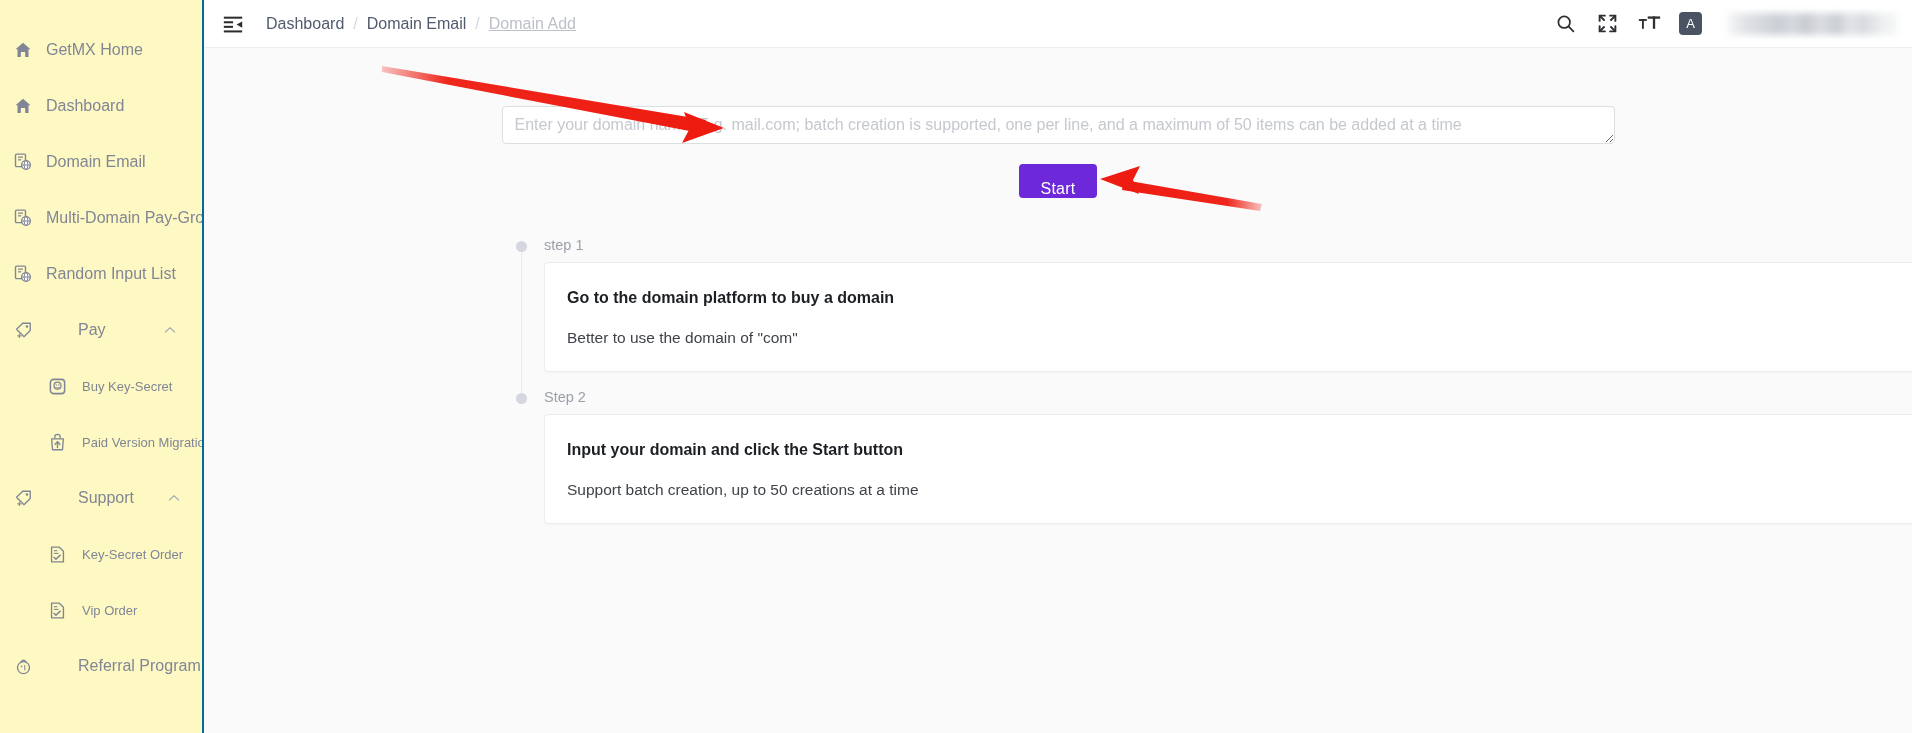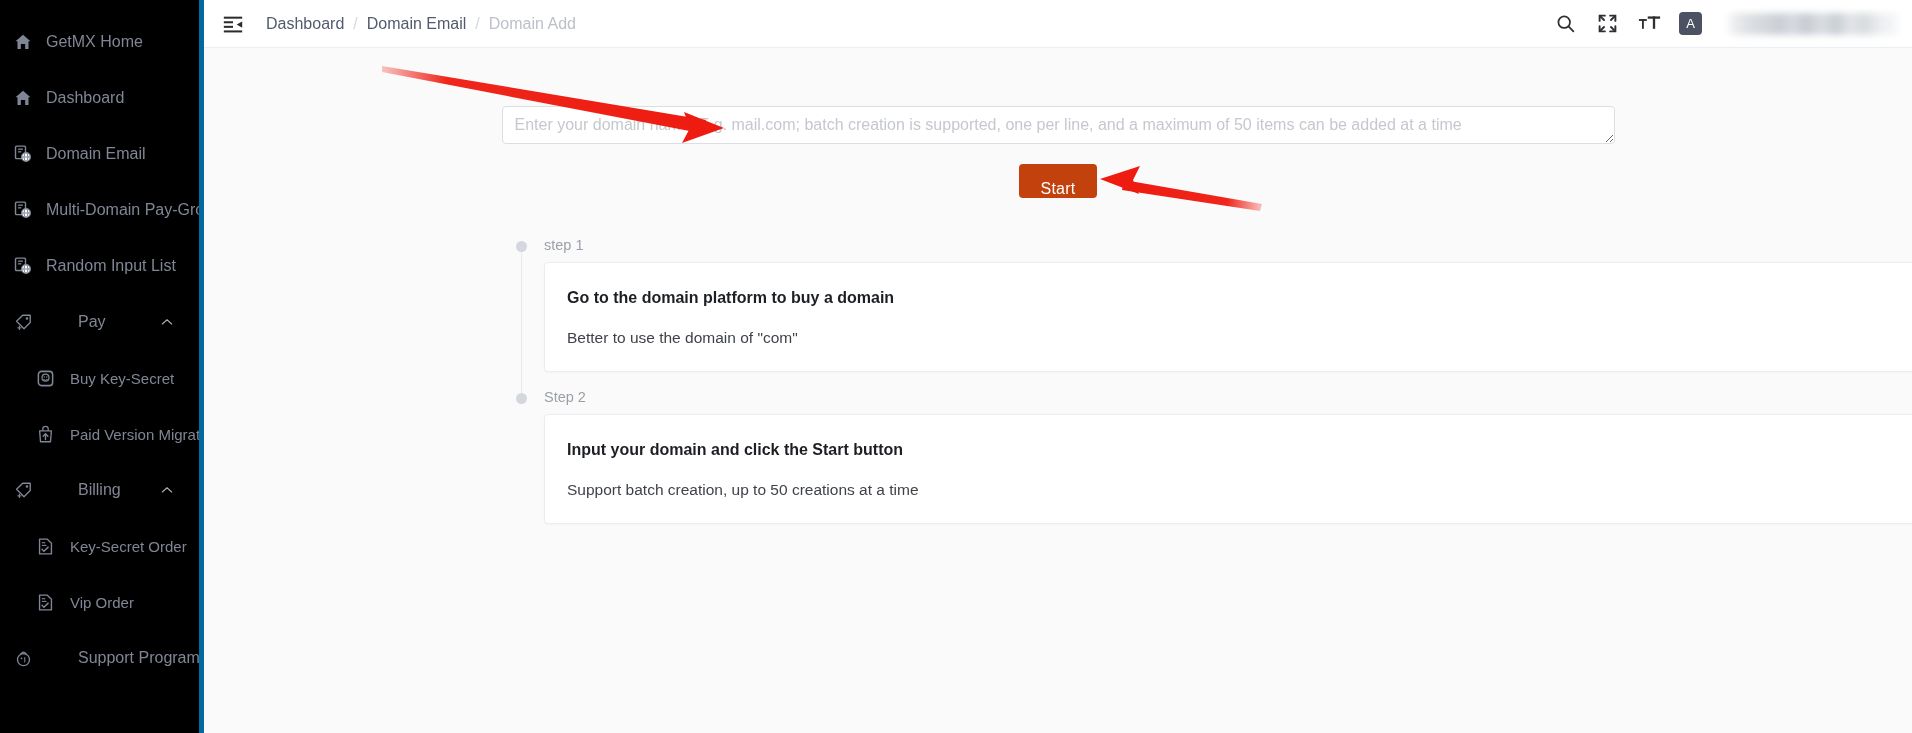--- a/index.html
+++ b/index.html
@@ -15,45 +15,45 @@
     width: 1912px; height: 733px;
     display: flex;
     background: #ffffff;
   }
 
   
   .sidebar {
     width: 204px;
     min-width: 204px;
     height: 733px;
-    background: #000000;
-    border-right: 5px solid #0369a1;
+    background: #fef9c3;
+    border-right: 2px solid #0369a1;
     overflow: hidden;
     position: relative;
-    padding-top: 14px;
+    padding-top: 22px;
   }
   .nav-item {
     display: flex;
     align-items: center;
     height: 56px;
     padding-left: 12px;
     cursor: pointer;
     color: #808695;
     font-size: 16px;
     white-space: nowrap;
   }
   .nav-item .ico {
     width: 22px; height: 22px;
     margin-right: 12px;
     flex: 0 0 22px;
     display: flex; align-items: center; justify-content: center;
     color: #808695;
   }
   .nav-item .label { flex: 1 1 auto; }
-  .nav-item.sub { padding-left: 34px; font-size: 15px; }
+  .nav-item.sub { padding-left: 34px; font-size: 13px; margin-left: 12px; }
   .nav-item.group { padding-left: 12px; gap: 32px; }
   .nav-item .chev {
     width: 16px; height: 16px; margin-right: 24px;
     flex: 0 0 16px; color: #a9adb6;
   }
   .nav-item.sub .ico { margin-right: 14px; }
 
   
   .main {
     flex: 1 1 auto;
@@ -78,21 +78,21 @@
     width: 26px; height: 26px;
     display: flex; align-items: center; justify-content: center;
     cursor: pointer; color: #2b2b2b;
     margin-right: 20px;
   }
   .breadcrumb {
     display: flex; align-items: center;
     font-size: 16px; color: #515a6e;
   }
   .breadcrumb .crumb { cursor: pointer; }
-  .breadcrumb .crumb.last { color: #bcc0c7; cursor: default; }
+  .breadcrumb .crumb.last { color: #bcc0c7; cursor: default; text-decoration: underline; }
   .breadcrumb .sep { color: #d4d7de; margin: 0 9px; }
 
   .topbar-right {
     margin-left: auto;
     display: flex; align-items: center;
     gap: 18px;
   }
   .tb-icon {
     width: 24px; height: 24px;
     display: flex; align-items: center; justify-content: center;
@@ -146,21 +146,21 @@
     line-height: 20px;
     overflow: hidden;
   }
   .domain-textarea::placeholder { color: #c5c8ce; }
   .btn-row {
     display: flex;
     justify-content: center;
     margin-top: 20px;
   }
   .start-btn {
-    background: #c2410c;
+    background: #6d28d9;
     color: #ffffff;
     border: none;
     border-radius: 4px;
     font-size: 16px;
     font-family: "Liberation Sans", sans-serif;
     padding: 16px 22px;
     height: 34px;
     min-width: 73px;
     cursor: pointer;
     letter-spacing: .2px;
@@ -332,21 +332,21 @@
         </div>
         <div class="nav-item group">
           <span class="ico">
             <svg width="19" height="19" viewBox="0 0 24 24">
               <path d="M3.2 10.5 L11 2.8 L20.5 2.8 L20.5 12 L12.6 19.8 Z" fill="none" stroke="currentColor" stroke-width="1.7" stroke-linejoin="round"></path>
               <circle cx="16.4" cy="7" r="1.6" fill="currentColor"></circle>
               <line x1="4.2" y1="18.8" x2="9.4" y2="18.8" stroke="currentColor" stroke-width="1.4"></line>
               <line x1="6.8" y1="16.2" x2="6.8" y2="21.4" stroke="currentColor" stroke-width="1.4"></line>
             </svg>
           </span>
-          <span class="label">Billing</span>
+          <span class="label">Support</span>
           <span class="chev"><svg width="16" height="16" viewBox="0 0 24 24">
               <path d="M5 15 L12 8.6 L19 15" fill="none" stroke="currentColor" stroke-width="1.7" stroke-linecap="round" stroke-linejoin="round"></path>
             </svg></span>
         </div>
         <div class="nav-item sub">
           <span class="ico">
             <svg width="19" height="19" viewBox="0 0 24 24">
               <path d="M4.5 2.6 L14 2.6 L19.5 8 L19.5 21.4 L4.5 21.4 Z" fill="none" stroke="currentColor" stroke-width="1.7" stroke-linejoin="round"></path>
               <line x1="7.4" y1="7.2" x2="11.6" y2="7.2" stroke="currentColor" stroke-width="1.4"></line>
               <line x1="7.4" y1="10.6" x2="13.2" y2="10.6" stroke="currentColor" stroke-width="1.4"></line>
@@ -368,21 +368,21 @@
         </div>
         <div class="nav-item group">
           <span class="ico">
             <svg width="19" height="19" viewBox="0 0 24 24">
               <circle cx="12" cy="13.4" r="7.6" fill="none" stroke="currentColor" stroke-width="1.7"></circle>
               <path d="M8.8 6.2 Q12 1.6 15.2 6.2" fill="none" stroke="currentColor" stroke-width="1.6" stroke-linecap="round"></path>
               <circle cx="9.6" cy="11.8" r="1.1" fill="currentColor"></circle>
               <path d="M13.6 10.6 L13.6 16.4" stroke="currentColor" stroke-width="1.3" stroke-linecap="round"></path>
             </svg>
           </span>
-          <span class="label">Support Program</span>
+          <span class="label">Referral Program</span>
           <span class="chev"><svg width="16" height="16" viewBox="0 0 24 24">
               <path d="M5 15 L12 8.6 L19 15" fill="none" stroke="currentColor" stroke-width="1.7" stroke-linecap="round" stroke-linejoin="round"></path>
             </svg></span>
         </div>
       </div>
   </nav>
 
   <div class="main">
 
     <header class="topbar">

